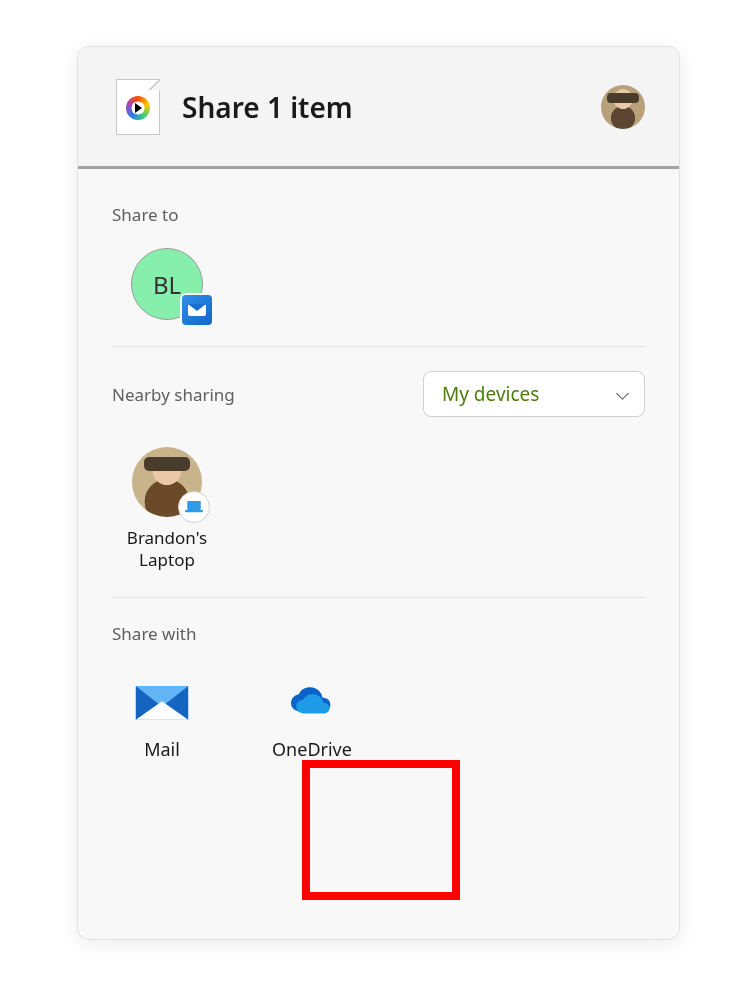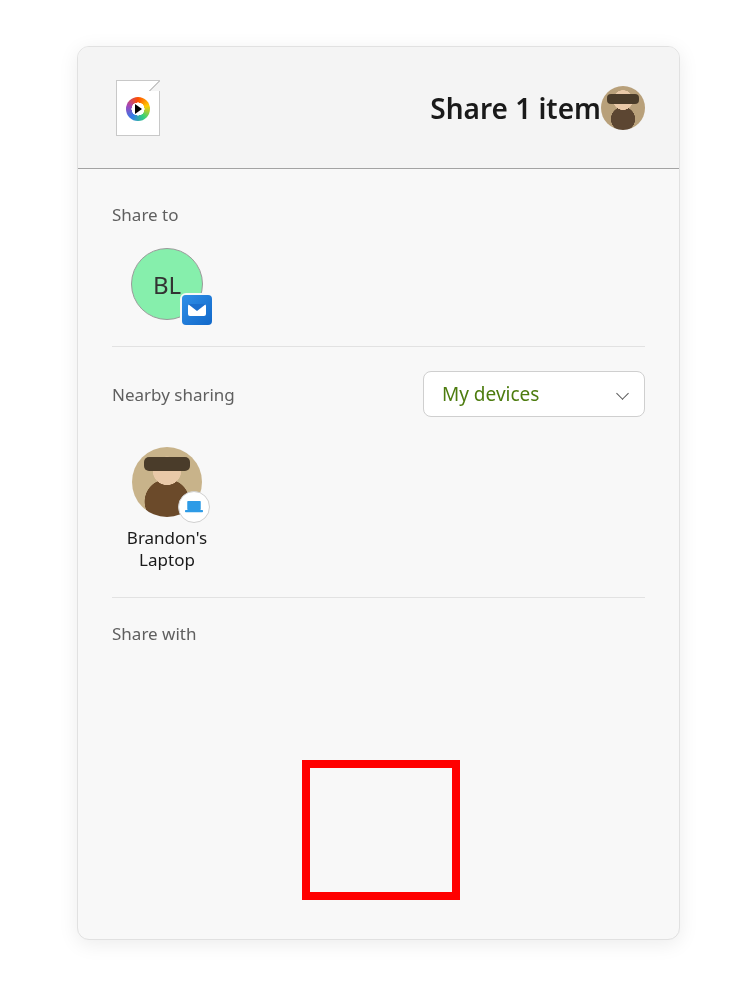--- a/index.html
+++ b/index.html
@@ -21,26 +21,25 @@
     border: 1px solid #e1e1e1;
     border-radius: 12px;
     box-shadow: 0 4px 20px rgba(0,0,0,0.08);
     overflow: hidden;
   }
 
   
   .header {
     height: 122px;
     background: #f4f4f4;
-    border-bottom: 1px solid #a3a3a3;
+    border-bottom: 3px solid #a3a3a3;
     display: flex;
     align-items: center;
     padding: 0 34px 0 38px;
     box-sizing: border-box;
-    text-align: right;
   }
   .file-thumb {
     width: 42px;
     height: 54px;
     background: #ffffff;
     border: 1px solid #c8c8c8;
     position: relative;
     margin-right: 22px;
     flex-shrink: 0;
   }
@@ -281,18 +280,42 @@
           <span>Brandon's</span><br>
           <span>Laptop</span>
         </div>
       </div>
     </div>
 
     <hr class="section-divider">
 
     <div class="section-label">Share with</div>
 
+    <div class="apps-row">
+      <div class="app-tile">
+        <div class="app-icon">
+          <svg viewBox="0 0 60 44" width="56" height="42">
+            <rect x="2" y="4" width="56" height="36" fill="#1e88e5"></rect>
+            <polygon points="2,4 58,4 30,26" fill="#64b5f6"></polygon>
+            <polygon points="2,4 30,26 2,40" fill="#1565c0"></polygon>
+            <polygon points="58,4 30,26 58,40" fill="#1565c0"></polygon>
+            <polygon points="2,40 58,40 30,20" fill="#ffffff"></polygon>
+          </svg>
+        </div>
+        <div class="app-caption">Mail</div>
+      </div>
+
+      <div class="app-tile">
+        <div class="app-icon">
+          <svg viewBox="0 0 64 40" width="56" height="36">
+            <path d="M20 30c-7 0-12-4-12-10 0-5 4-9 9-10 2-5 7-8 13-8 7 0 13 5 14 12 5 0 9 3 9 8 0 5-4 8-9 8H20z" fill="#0a63c9"></path>
+            <path d="M24 32c-6 0-10-3-10-8 0-4 3-7 8-8 2-4 6-6 11-6 6 0 11 4 12 10 4 0 7 2 7 6 0 4-3 6-8 6H24z" fill="#1e9be6"></path>
+          </svg>
+        </div>
+        <div class="app-caption">OneDrive</div>
+      </div>
+    </div>
 
   </div>
 
   <div class="highlight-box"></div>
 
 </div>
 
 </body></html>

